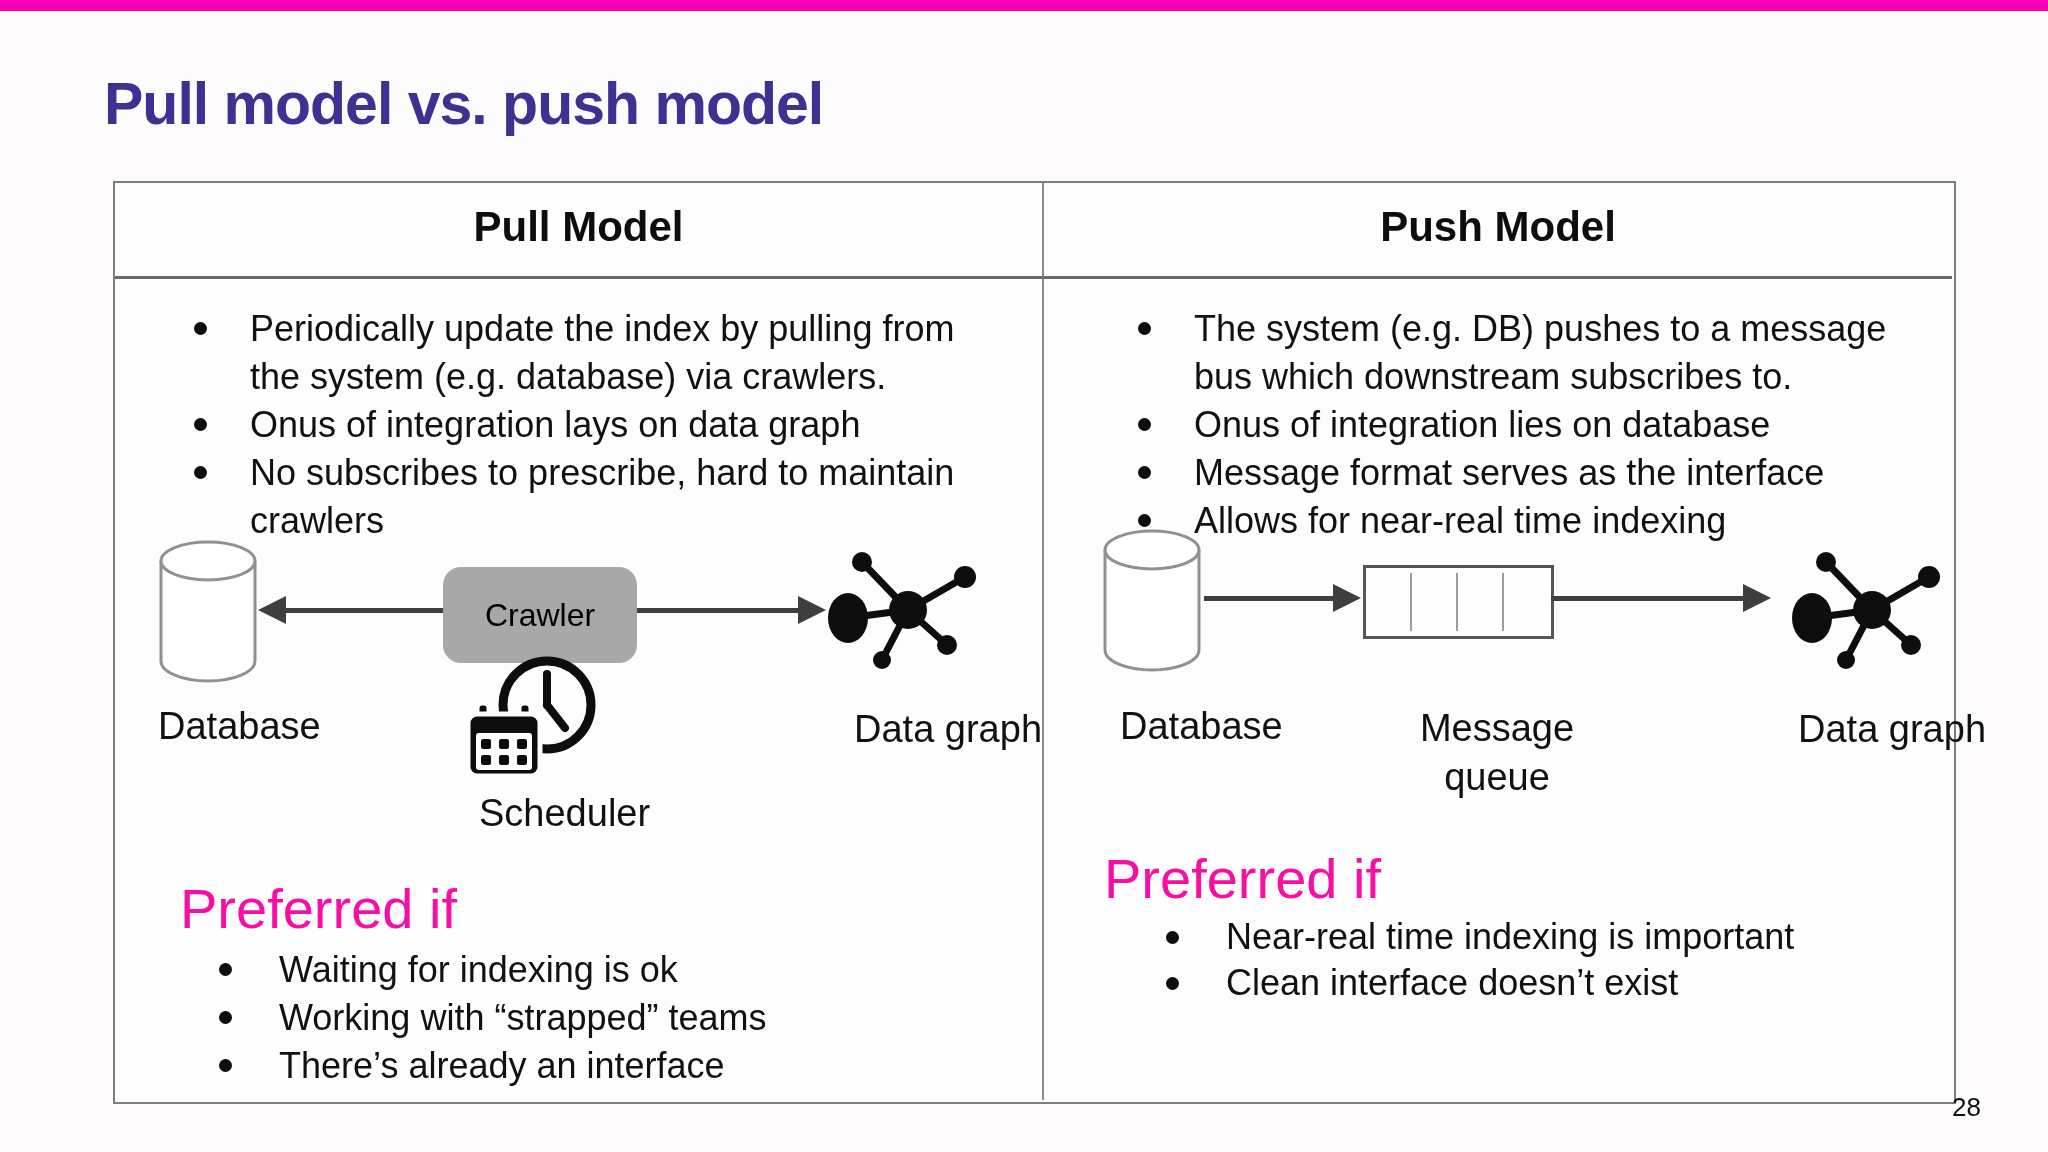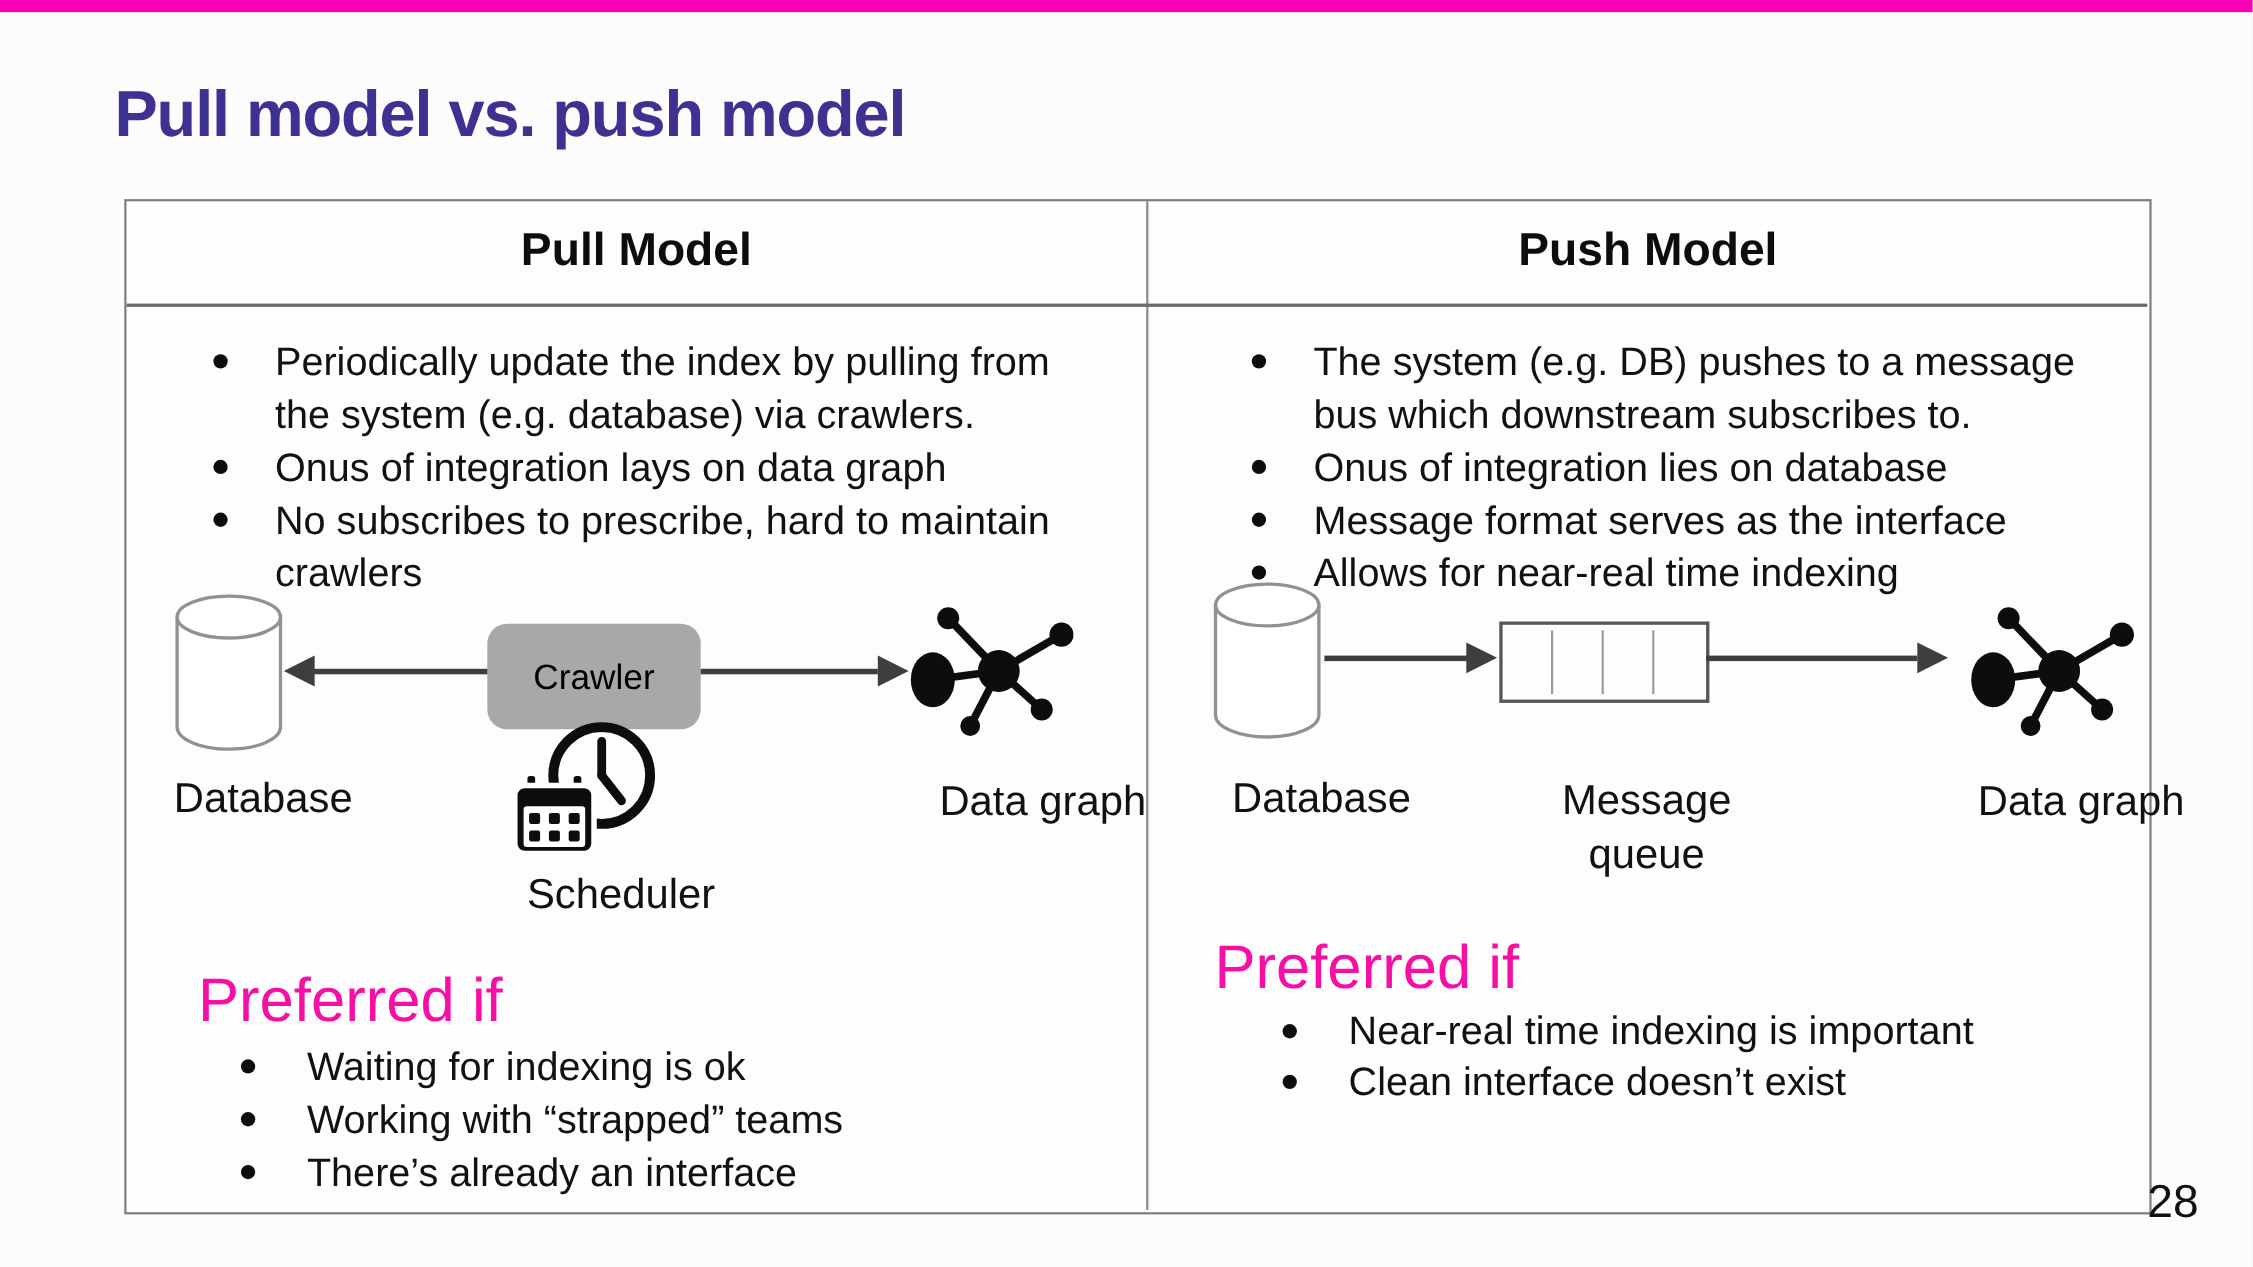--- a/index.html
+++ b/index.html
@@ -53,21 +53,21 @@
   
   #queue-box{left:1363px;top:565px;width:185px;height:68px;border:3px solid #565656;background:#FEFEFE;}
   .queue-divider{position:absolute;top:5px;bottom:5px;width:2px;background:#9B9B9B;}
 
   
   .arrow-line{position:absolute;height:5px;background:#3E3E3E;}
   .arrow-head{position:absolute;width:0;height:0;border-top:14px solid transparent;border-bottom:14px solid transparent;}
   .head-left{border-right:28px solid #3E3E3E;}
   .head-right{border-left:28px solid #3E3E3E;}
 
-  #page-number{left:1952px;top:1068px;font-size:42px;color:#111;}
+  #page-number{left:1952px;top:1092px;font-size:26px;color:#111;}
 </style>
 </head>
 <body>
 
 <div id="slide">
 
   <div class="abs" id="top-bar"></div>
 
   <div class="abs" id="title">Pull model vs. push model</div>
 

